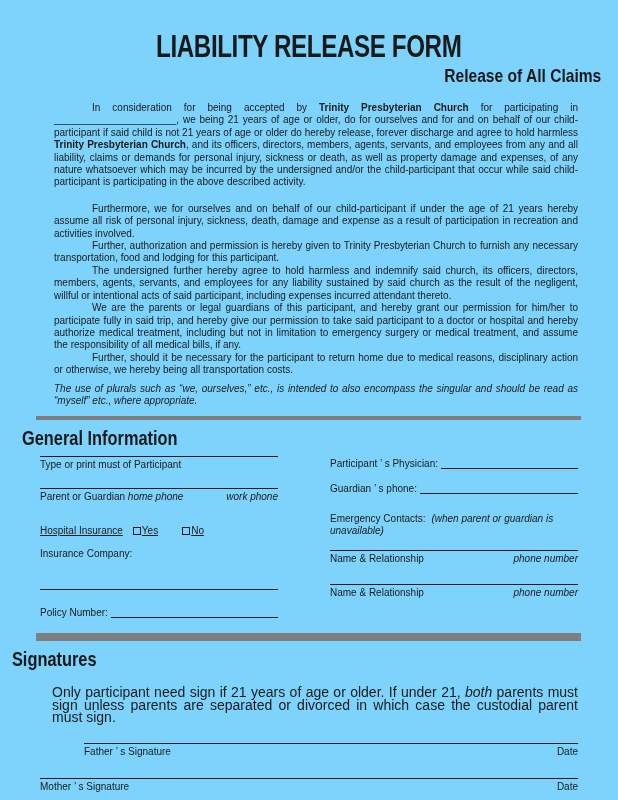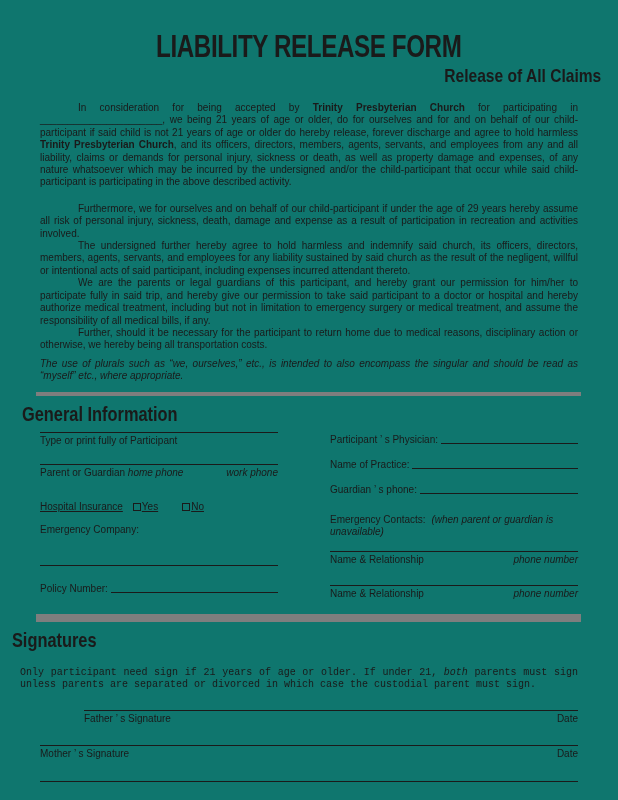--- a/index.html
+++ b/index.html
@@ -3,21 +3,21 @@
 <meta charset="utf-8">
 <style>
   :root{
     --text: #1a1a1a;
     --line: #1a1a1a;
     --bar: #7e7e7e;
   }
   *{box-sizing:border-box; margin:0; padding:0;}
   html,body{background:#ffffff;}
   .page{
-    width:618px; height:800px; background:#0f766e; overflow:hidden;
+    width:618px; height:800px; background:#7dd3fc; overflow:hidden;
     font-family:"Liberation Sans", sans-serif; color:var(--text);
     position:relative;
   }
   
   .title-wrap{ text-align:center; margin-top:31px; }
   .title{
     display:inline-block; font-size:31px; font-weight:bold; line-height:1;
     transform:scaleX(0.78); transform-origin:center; white-space:nowrap;
     letter-spacing:-0.5px;
   }
@@ -29,21 +29,21 @@
   .section-heading-wrap{ text-align:left; margin-top:7px; }
   .section-heading{
     display:inline-block; font-size:21px; font-weight:bold; line-height:22px;
     transform:scaleX(0.78); transform-origin:center; white-space:nowrap;
   }
   
   .intro{
     margin:16px 40px 0 40px;
     font-size:10px; line-height:12.4px; text-align:justify;
   }
-  .intro p{ text-indent:38px; }
+  .intro p{ text-indent:38px;margin-left:14px; }
   .intro p.gap-after{ margin-bottom:14px; }
   .plural-note{
     margin-top:6px; font-style:italic; text-indent:0 !important;
   }
   
   .bar{ margin-left:36px; margin-right:37px; background:var(--bar); }
   .bar-thin{ height:4px; margin-top:9px; }
   .bar-thick{ height:8px; margin-top:14px; }
   
   .gi-columns{
@@ -70,60 +70,61 @@
   .fill{ flex:1; border-bottom:1px solid var(--line); margin:0 0 1px 3px; height:10px; }
   .policy-row{ margin-top:17px; }
   .r1{ margin-top:2px; }
   .r2,.r3{ margin-top:13px; }
   .emg-row{ margin-top:18px; }
   .emg-row .it{ margin-left:3px; }
   .contact-row-1{ margin-top:13px; }
   .contact-row-2{ margin-top:19px; }
   
   .sig-instructions{
-    margin:16px 40px 0 20px; font-size:10px; line-height:12.4px; text-align:justify;font-family:Liberation Mono, monospace;
+    margin:16px 40px 0 52px; font-size:14px; line-height:12.4px; text-align:justify;
   }
   .sig-rows{ margin:0 40px; font-size:10px; line-height:12px; }
   .sig-row-0{ margin-top:19px;padding-left:44px; }
   .sig-row-1{ margin-top:20px; }
   .sig-row-2{ margin-top:21px; }
 </style>
 </head>
 <body>
 
 <div class="page">
 
   <div class="title-wrap">
     <div class="title">LIABILITY RELEASE FORM</div>
   </div>
   <div class="subtitle-wrap">
     <div class="subtitle">Release of All Claims</div>
   </div>
 
   <div class="intro">
     <p class="gap-after"><span>In consideration for being accepted by </span><span style="font-weight: bold;">Trinity Presbyterian Church</span><span> for participating in </span><span>______________________</span><span>, we being 21 years of age or older, do for ourselves and for and on behalf of our child-participant if said child is not 21 years of age or older do hereby release, forever discharge and agree to hold harmless </span><span style="font-weight: bold;">Trinity Presbyterian Church</span><span>, and its officers, directors, members, agents, servants, and employees from any and all liability, claims or demands for personal injury, sickness or death, as well as property damage and expenses, of any nature whatsoever which may be incurred by the undersigned and/or the child-participant that occur while said child-participant is participating in the above described activity.</span></p>
-    <p><span>Furthermore, we for ourselves and on behalf of our child-participant if under the age of 29 years hereby assume all risk of personal injury, sickness, death, damage and expense as a result of participation in recreation and activities involved.</span></p>
+    <p><span>Furthermore, we for ourselves and on behalf of our child-participant if under the age of 21 years hereby assume all risk of personal injury, sickness, death, damage and expense as a result of participation in recreation and activities involved.</span></p>
+    <p><span>Further, authorization and permission is hereby given to Trinity Presbyterian Church to furnish any necessary transportation, food and lodging for this participant.</span></p>
     <p><span>The undersigned further hereby agree to hold harmless and indemnify said church, its officers, directors, members, agents, servants, and employees for any liability sustained by said church as the result of the negligent, willful or intentional acts of said participant, including expenses incurred attendant thereto.</span></p>
     <p><span>We are the parents or legal guardians of this participant, and hereby grant our permission for him/her to participate fully in said trip, and hereby give our permission to take said participant to a doctor or hospital and hereby authorize medical treatment, including but not in limitation to emergency surgery or medical treatment, and assume the responsibility of all medical bills, if any.</span></p>
     <p><span>Further, should it be necessary for the participant to return home due to medical reasons, disciplinary action or otherwise, we hereby being all transportation costs.</span></p>
     <p class="plural-note">The use of plurals such as “we, ourselves,” etc., is intended to also encompass the singular and should be read as “myself” etc., where appropriate.</p>
   </div>
 
   <div class="bar bar-thin"></div>
   <div class="section-heading-wrap">
     <div class="section-heading">General Information</div>
   </div>
 
   <div class="gi-columns">
 
     <div class="gi-left">
       <div>
         <div class="topline"></div>
         <div class="label-row">
-          <span>Type or print fully of Participant</span>
+          <span>Type or print must of Participant</span>
         </div>
       </div>
 
       <div class="f2">
         <div class="topline"></div>
         <div class="label-row">
           <span><span>Parent or Guardian </span><span class="it">home phone</span></span>
           <span class="it">work phone</span>
         </div>
       </div>
@@ -133,36 +134,32 @@
         <span class="cb cb-yes">
           <span class="box"></span>
           <span>Yes</span>
         </span>
         <span class="cb cb-no">
           <span class="box"></span>
           <span>No</span>
         </span>
       </div>
 
-      <div class="ins-label">Emergency Company:</div>
+      <div class="ins-label">Insurance Company:</div>
       <div class="blank-line"></div>
 
       <div class="inline-field policy-row">
         <span>Policy Number:</span>
         <span class="fill"></span>
       </div>
     </div>
 
     <div class="gi-right">
       <div class="inline-field r1">
         <span>Participant ’ s Physician:</span>
-        <span class="fill"></span>
-      </div>
-      <div class="inline-field r2">
-        <span>Name of Practice:</span>
         <span class="fill"></span>
       </div>
       <div class="inline-field r3">
         <span>Guardian ’ s phone:</span>
         <span class="fill"></span>
       </div>
 
       <div class="emg-row">
         <span>Emergency Contacts:</span>
         <span class="it">(when parent or guardian is unavailable)</span>

